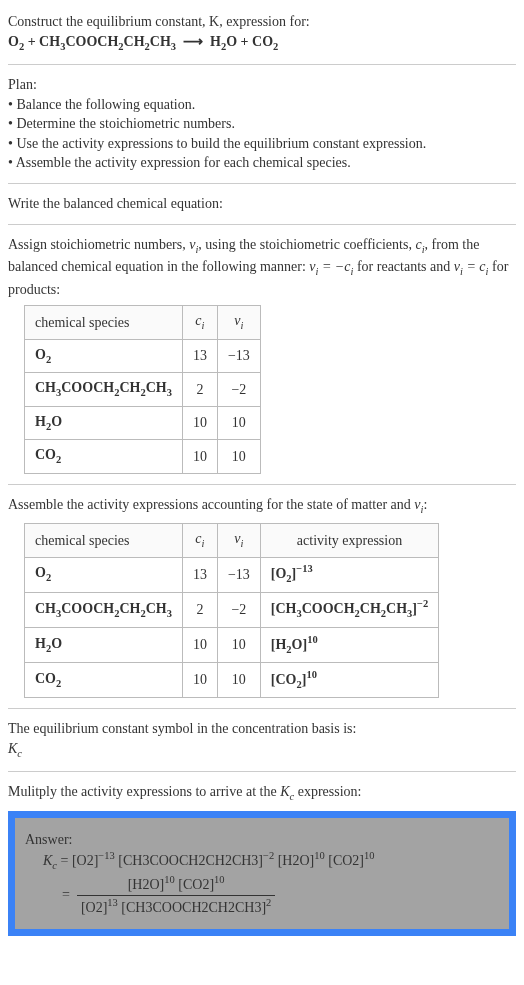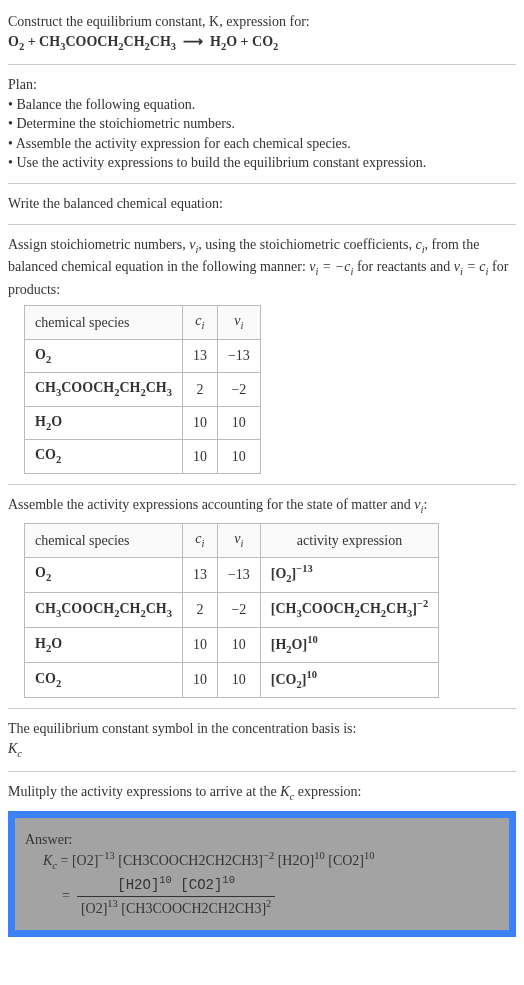--- a/index.html
+++ b/index.html
@@ -65,21 +65,20 @@
     }
     .frac {
       display: inline-block;
       vertical-align: middle;
       text-align: center;
     }
     .frac .num {
       display: block;
       border-bottom: 1px solid #333;
       padding: 0 4px;
-      font-family: Liberation Mono, monospace;
     }
     .frac .den {
       display: block;
       padding: 0 4px;
     }
     .eq-indent {
       margin-left: 18px;
     }
     .nowrap { white-space: nowrap; }
   </style>
@@ -90,22 +89,22 @@
   <span>Construct the equilibrium constant, K, expression for:</span><br>
   <span class="chem">O<span class="s">2</span> + CH<span class="s">3</span>COOCH<span class="s">2</span>CH<span class="s">2</span>CH<span class="s">3</span> &nbsp;⟶&nbsp; H<span class="s">2</span>O + CO<span class="s">2</span></span>
 </div>
 
 <hr>
 
 <div class="section">
   <div>Plan:</div>
   <div>• Balance the following equation.</div>
   <div>• Determine the stoichiometric numbers.</div>
+  <div>• Use the activity expressions to build the equilibrium constant expression.</div>
   <div>• Assemble the activity expression for each chemical species.</div>
-  <div>• Use the activity expressions to build the equilibrium constant expression.</div>
 </div>
 
 <hr>
 
 <div class="section">
   <div>Write the balanced chemical equation:</div>
 </div>
 
 <hr>
 

